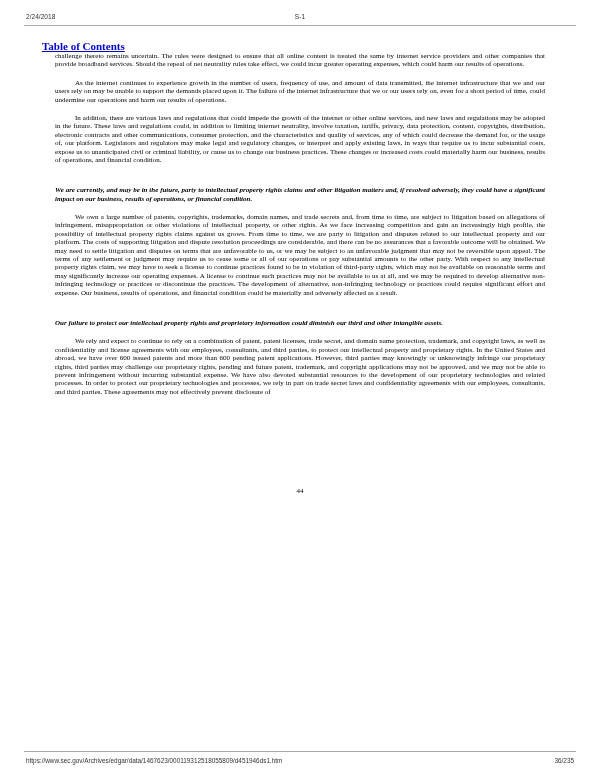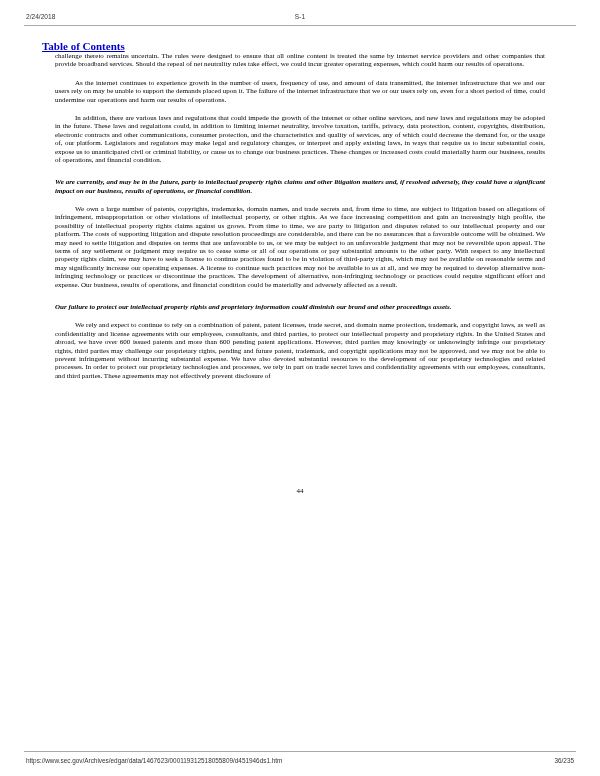--- a/index.html
+++ b/index.html
@@ -43,21 +43,21 @@
     position: absolute;
     top: 52px; left: 55px;
     width: 490px;
     font-size: 7px;
     line-height: 1.2;
     text-align: justify;
   }
   .para { margin: 0 0 8px 0; }
   .para.indent { text-indent: 20px; margin-top: 10px; }
   .heading {
-    margin: 14px 0 8px 0;
+    margin: 22px 0 8px 0;
     font-weight: bold;
     font-style: italic;
   }
   .page-number {
     position: absolute;
     top: 487px; left: 0; right: 0;
     text-align: center;
     font-size: 7px;
   }
   .footer-rule {
@@ -90,21 +90,21 @@
   <div class="header-rule"></div>
 
   <a class="toc-link" href="#">Table of Contents</a>
 
   <div class="doc-body">
     <p class="para">challenge thereto remains uncertain. The rules were designed to ensure that all online content is treated the same by internet service providers and other companies that provide broadband services. Should the repeal of net neutrality rules take effect, we could incur greater operating expenses, which could harm our results of operations.</p>
     <p class="para indent">As the internet continues to experience growth in the number of users, frequency of use, and amount of data transmitted, the internet infrastructure that we and our users rely on may be unable to support the demands placed upon it. The failure of the internet infrastructure that we or our users rely on, even for a short period of time, could undermine our operations and harm our results of operations.</p>
     <p class="para indent">In addition, there are various laws and regulations that could impede the growth of the internet or other online services, and new laws and regulations may be adopted in the future. These laws and regulations could, in addition to limiting internet neutrality, involve taxation, tariffs, privacy, data protection, content, copyrights, distribution, electronic contracts and other communications, consumer protection, and the characteristics and quality of services, any of which could decrease the demand for, or the usage of, our platform. Legislators and regulators may make legal and regulatory changes, or interpret and apply existing laws, in ways that require us to incur substantial costs, expose us to unanticipated civil or criminal liability, or cause us to change our business practices. These changes or increased costs could materially harm our business, results of operations, and financial condition.</p>
     <p class="heading">We are currently, and may be in the future, party to intellectual property rights claims and other litigation matters and, if resolved adversely, they could have a significant impact on our business, results of operations, or financial condition.</p>
     <p class="para indent">We own a large number of patents, copyrights, trademarks, domain names, and trade secrets and, from time to time, are subject to litigation based on allegations of infringement, misappropriation or other violations of intellectual property, or other rights. As we face increasing competition and gain an increasingly high profile, the possibility of intellectual property rights claims against us grows. From time to time, we are party to litigation and disputes related to our intellectual property and our platform. The costs of supporting litigation and dispute resolution proceedings are considerable, and there can be no assurances that a favorable outcome will be obtained. We may need to settle litigation and disputes on terms that are unfavorable to us, or we may be subject to an unfavorable judgment that may not be reversible upon appeal. The terms of any settlement or judgment may require us to cease some or all of our operations or pay substantial amounts to the other party. With respect to any intellectual property rights claim, we may have to seek a license to continue practices found to be in violation of third-party rights, which may not be available on reasonable terms and may significantly increase our operating expenses. A license to continue such practices may not be available to us at all, and we may be required to develop alternative non-infringing technology or practices or discontinue the practices. The development of alternative, non-infringing technology or practices could require significant effort and expense. Our business, results of operations, and financial condition could be materially and adversely affected as a result.</p>
-    <p class="heading">Our failure to protect our intellectual property rights and proprietary information could diminish our brand and other proceedings assets.</p>
+    <p class="heading">Our failure to protect our intellectual property rights and proprietary information could diminish our third and other intangible assets.</p>
     <p class="para indent">We rely and expect to continue to rely on a combination of patent, patent licenses, trade secret, and domain name protection, trademark, and copyright laws, as well as confidentiality and license agreements with our employees, consultants, and third parties, to protect our intellectual property and proprietary rights. In the United States and abroad, we have over 600 issued patents and more than 600 pending patent applications. However, third parties may knowingly or unknowingly infringe our proprietary rights, third parties may challenge our proprietary rights, pending and future patent, trademark, and copyright applications may not be approved, and we may not be able to prevent infringement without incurring substantial expense. We have also devoted substantial resources to the development of our proprietary technologies and related processes. In order to protect our proprietary technologies and processes, we rely in part on trade secret laws and confidentiality agreements with our employees, consultants, and third parties. These agreements may not effectively prevent disclosure of</p>
   </div>
 
   <div class="page-number">44</div>
 
   <div class="footer-rule"></div>
 
   <div class="print-footer">
     <span class="pf-url">https://www.sec.gov/Archives/edgar/data/1467623/000119312518055809/d451946ds1.htm</span>
     <span class="pf-pages">36/235</span>

